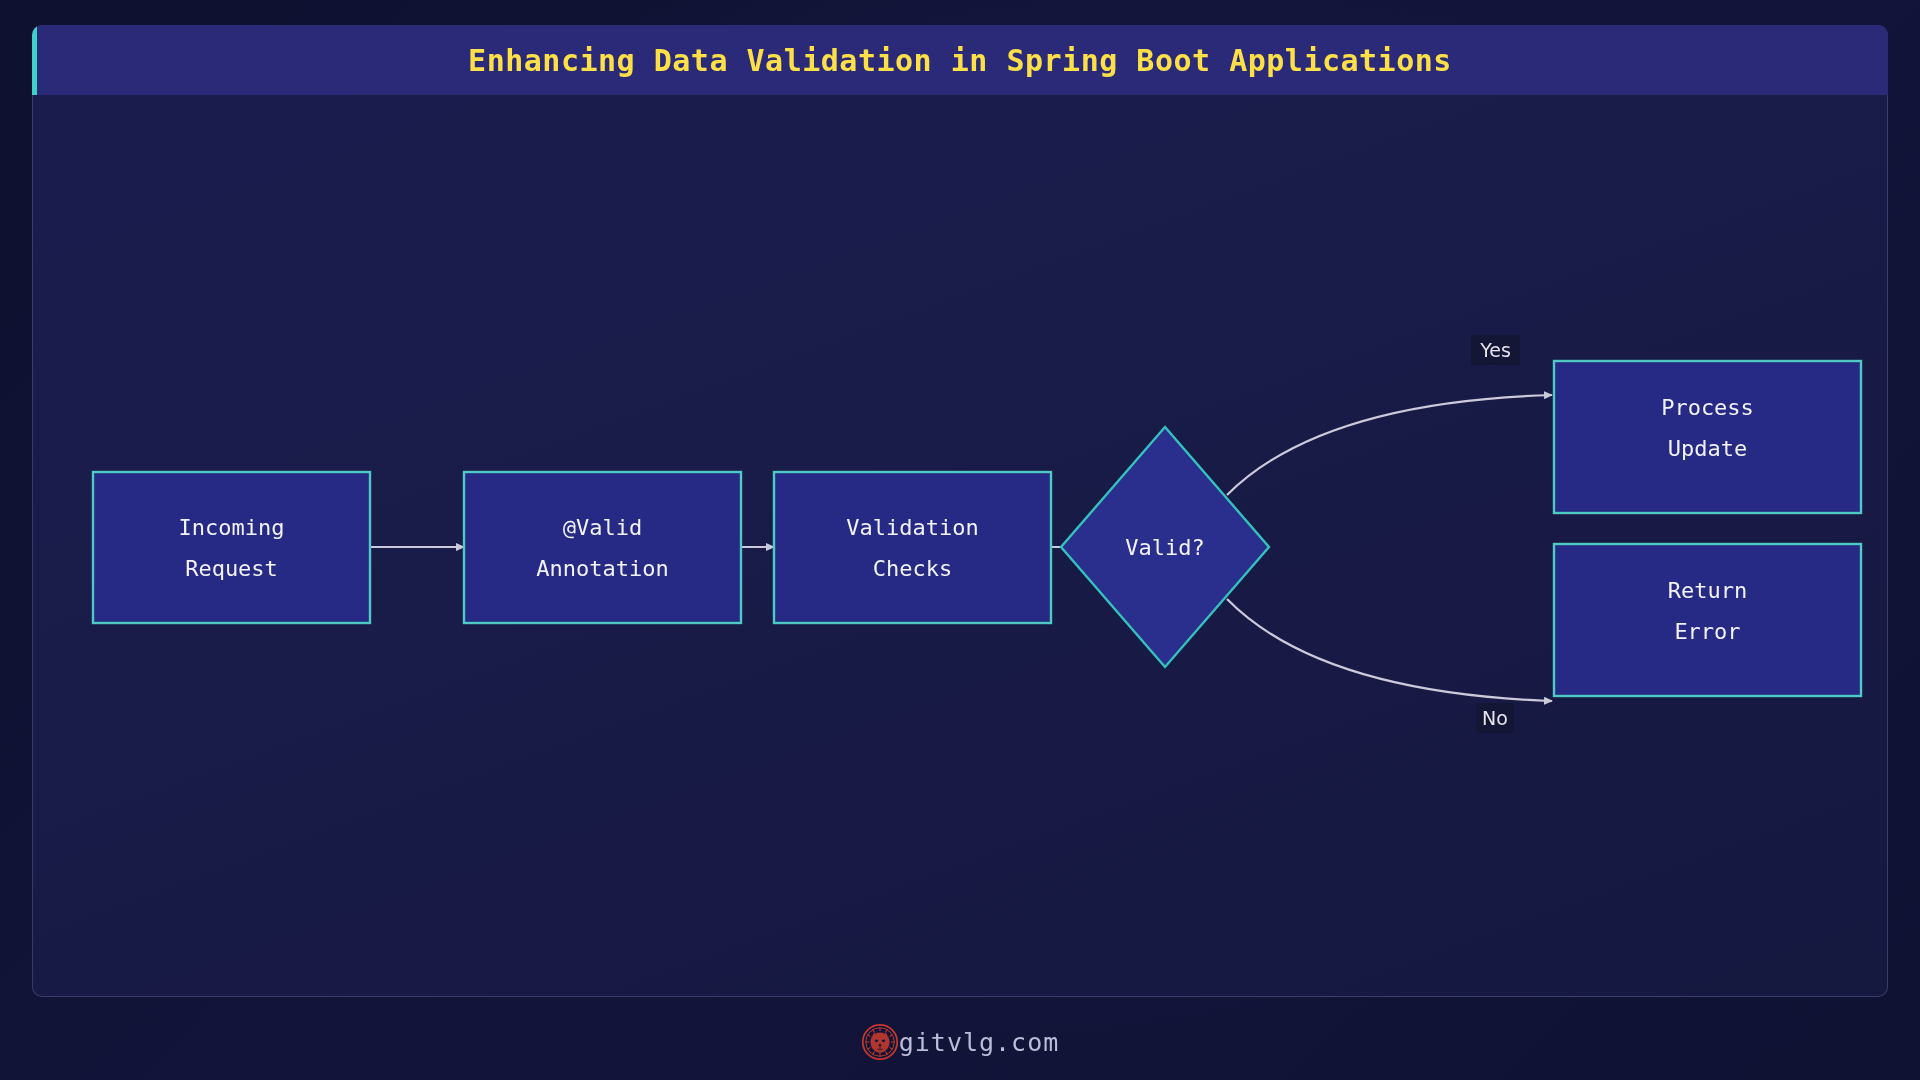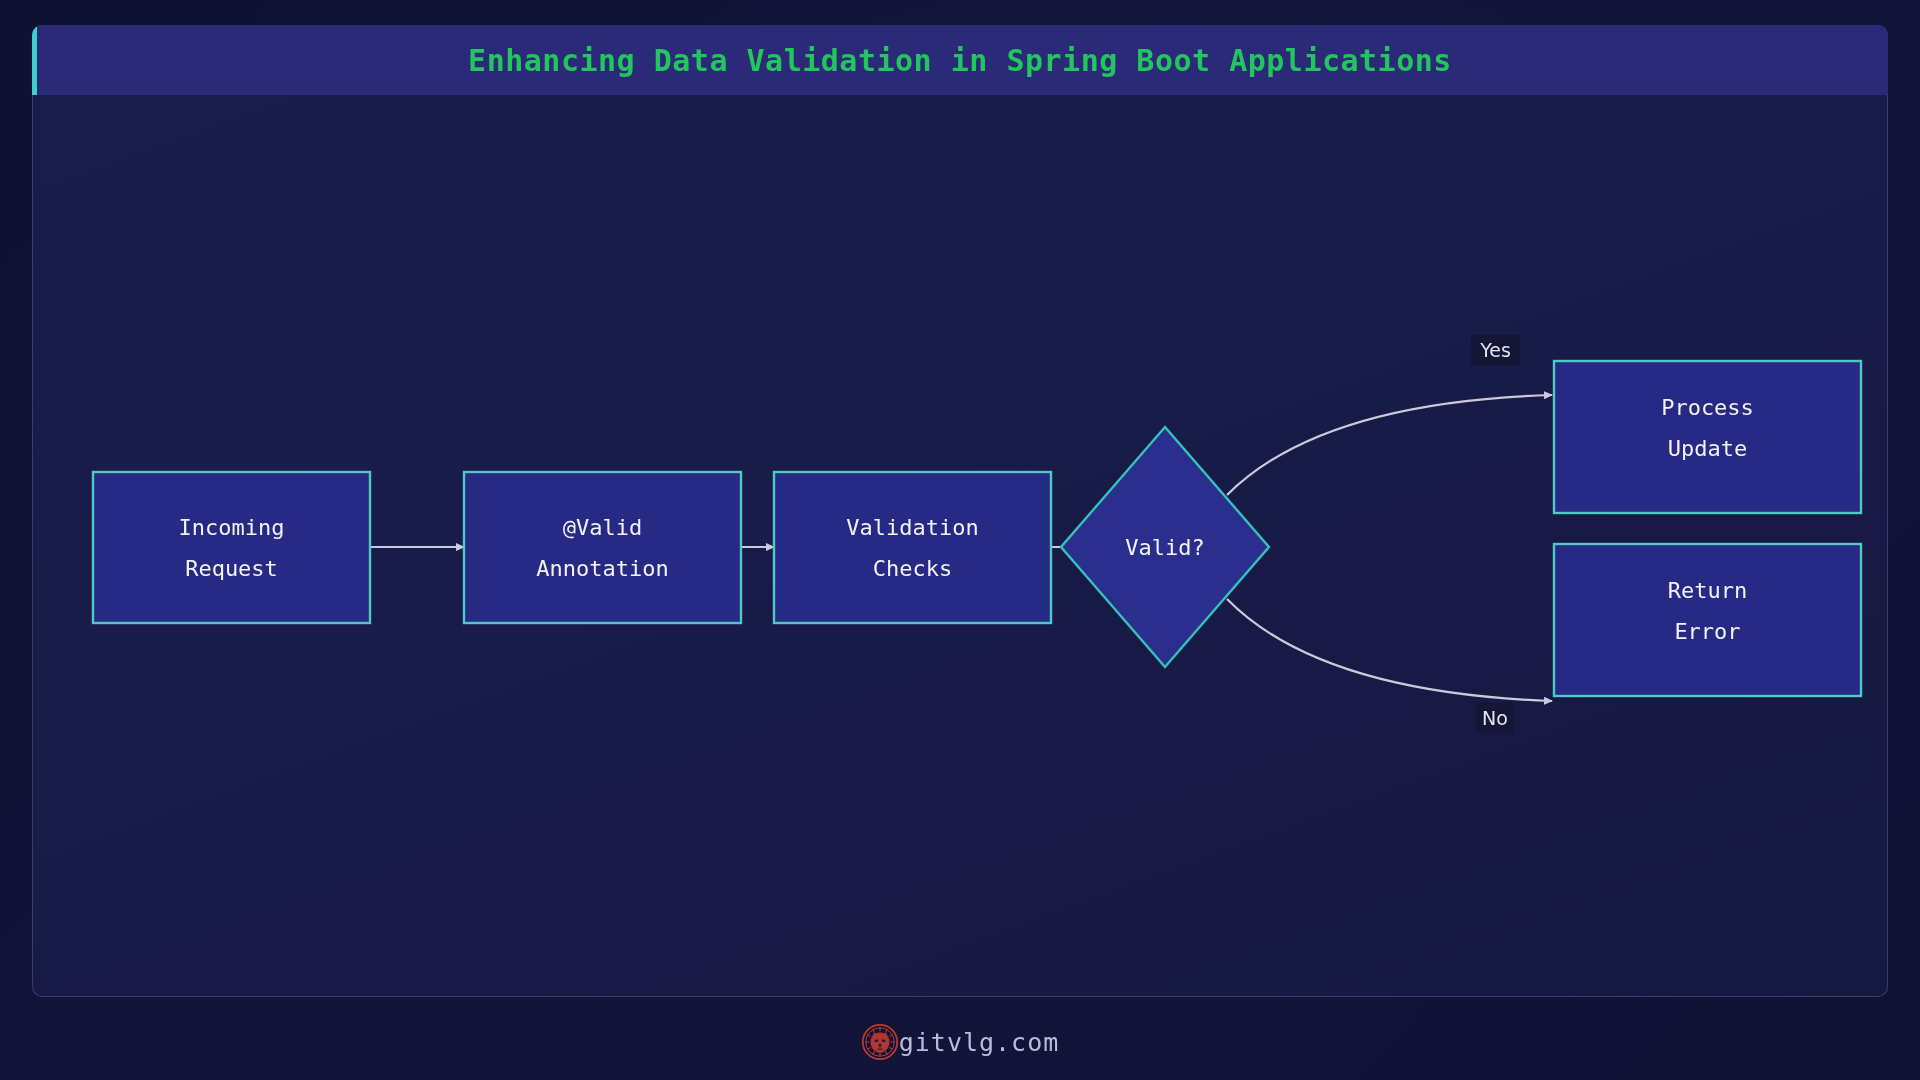--- a/index.html
+++ b/index.html
@@ -50,21 +50,21 @@
   .header-accent {
     position: absolute;
     left: 0;
     top: 0;
     width: 5px;
     height: 100%;
     background: #3fd0c9;
     border-radius: 10px 0 0 0;
   }
   .header-title {
-    color: #22c55e;
+    color: #fde047;
     font-family: "DejaVu Sans Mono", monospace;
     font-size: 30px;
     font-weight: bold;
     letter-spacing: 0.5px;
     white-space: nowrap;
   }
 
   
   .canvas {
     position: absolute;

